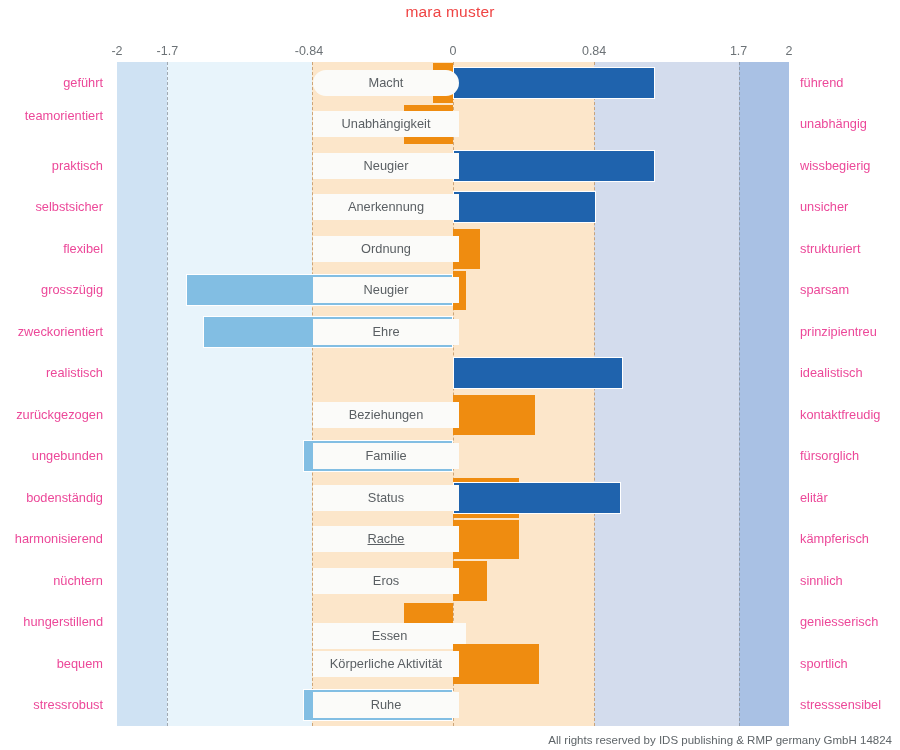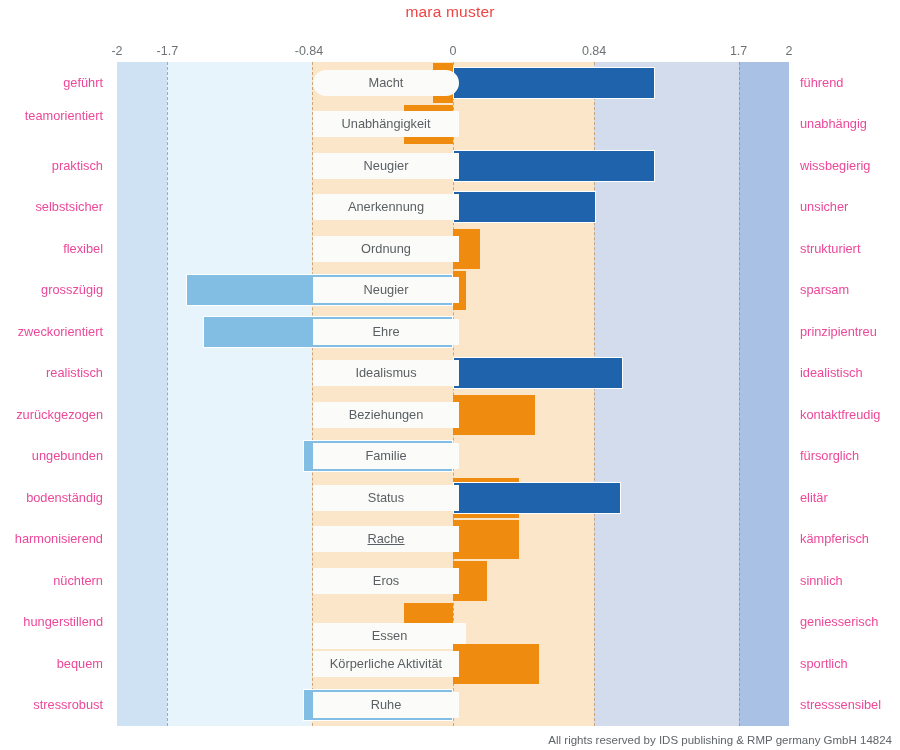--- a/index.html
+++ b/index.html
@@ -148,21 +148,20 @@
         <div class="bar orange" style="left: 336px; width: 13.44px; top: 1px; height: 39.5px;"></div>
         <div class="bar blue-neg" style="left: 68.88px; width: 267.12px; top: 4.75px; height: 32px;"></div>
         <div class="bar-label" style="left: 196px; width: 146px; top: 7.75px;">Neugier</div>
       </div>
       <div class="row" style="top: 249px; height: 41.5px;">
         <div class="bar blue-neg" style="left: 85.68px; width: 250.32px; top: 4.75px; height: 32px;"></div>
         <div class="bar-label" style="left: 196px; width: 146px; top: 7.75px;">Ehre</div>
       </div>
       <div class="row" style="top: 290.5px; height: 41.5px;">
         <div class="bar blue-pos" style="left: 336px; width: 169.68px; top: 4.75px; height: 32px;"></div>
-        <div class="bar-label" style="left: 196px; width: 146px; top: 7.75px;">Idealismus</div>
       </div>
       <div class="row" style="top: 332px; height: 41.5px;">
         <div class="bar orange" style="left: 336px; width: 82.32px; top: 0.75px; height: 40px;"></div>
         <div class="bar-label" style="left: 196px; width: 146px; top: 7.75px;">Beziehungen</div>
       </div>
       <div class="row" style="top: 373.5px; height: 41.5px;">
         <div class="bar blue-neg" style="left: 186.48px; width: 149.52px; top: 4.75px; height: 32px;"></div>
         <div class="bar-label" style="left: 196px; width: 146px; top: 7.75px;">Familie</div>
       </div>
       <div class="row" style="top: 415px; height: 41.5px;">

